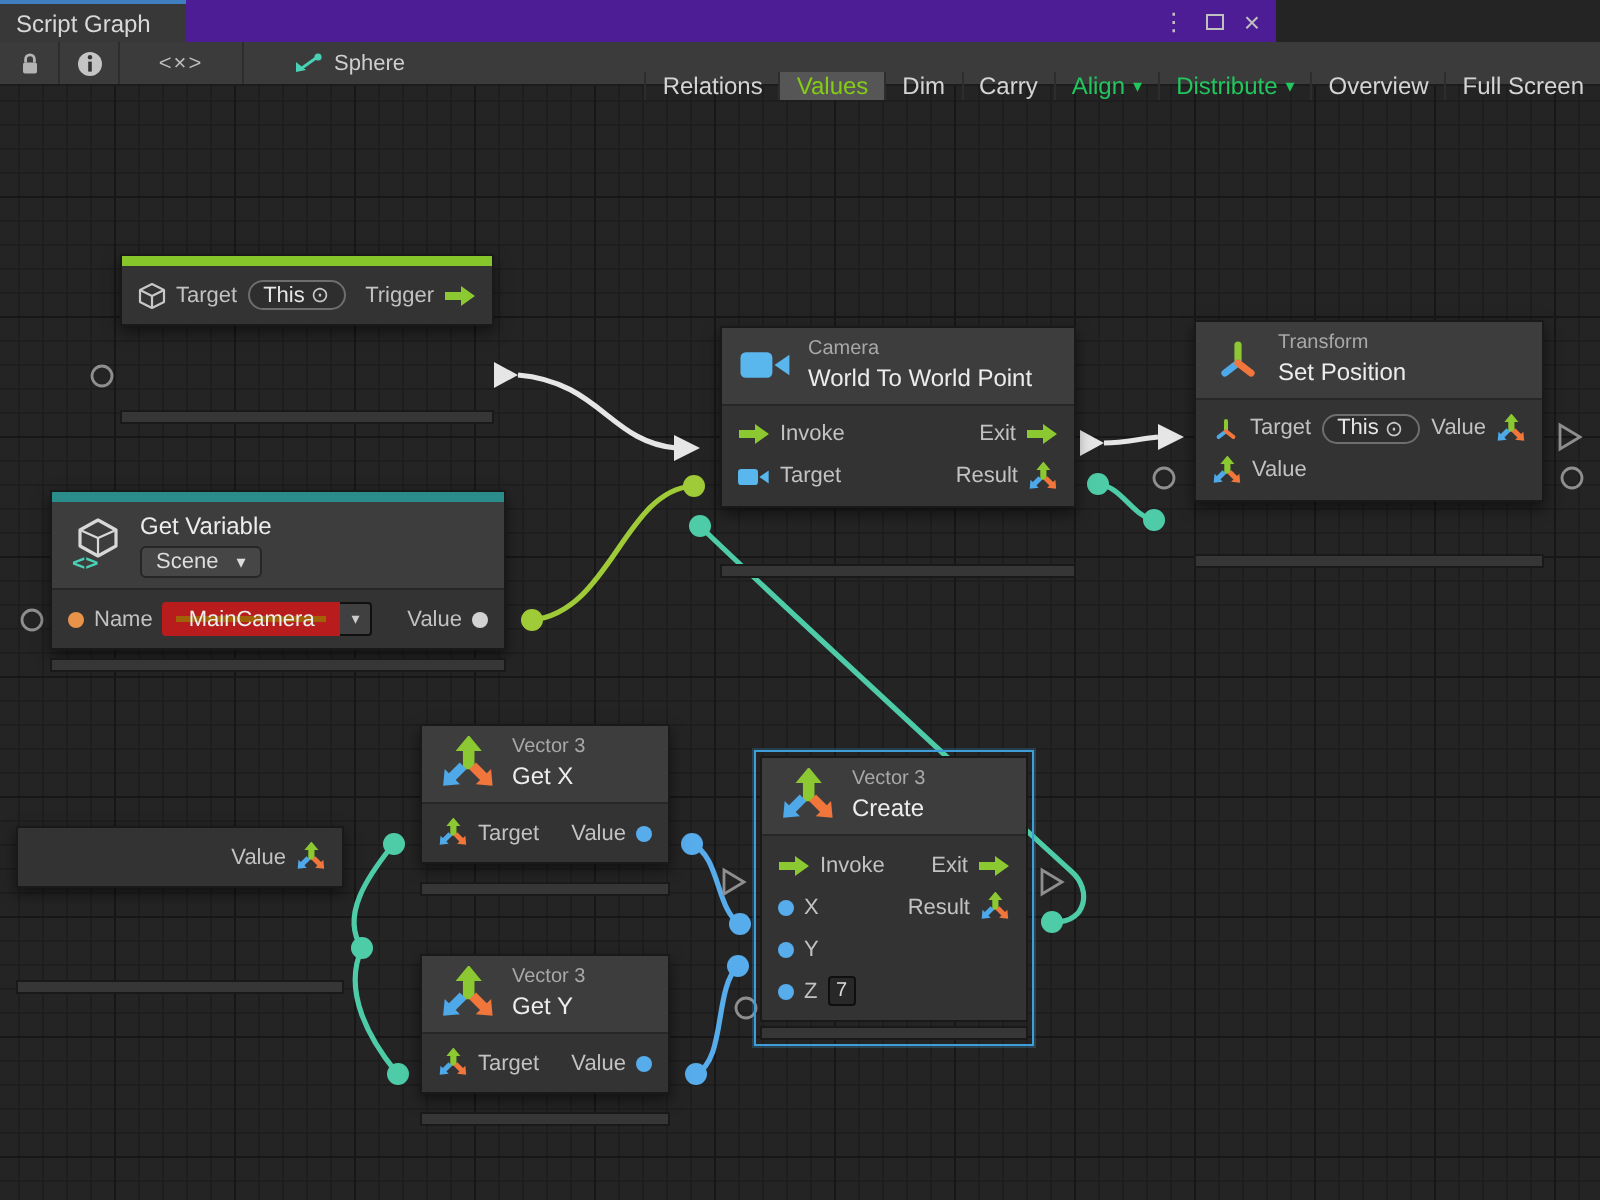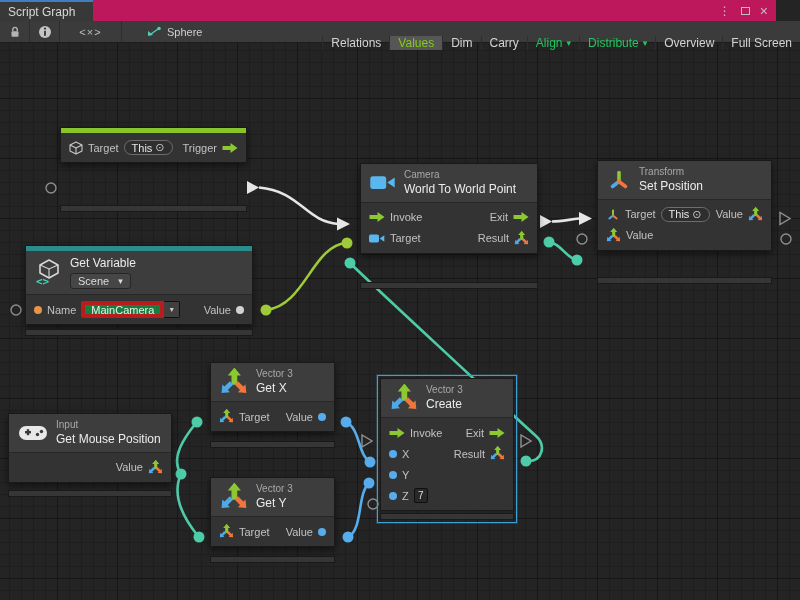--- a/index.html
+++ b/index.html
@@ -12,21 +12,21 @@
     background-color:#242424;
     background-image:
       linear-gradient(#171717 1px, transparent 1px),
       linear-gradient(90deg,#171717 1px, transparent 1px),
       linear-gradient(#1e1e1e 1px, transparent 1px),
       linear-gradient(90deg,#1e1e1e 1px, transparent 1px);
     background-size:60px 60px,60px 60px,12px 12px,12px 12px;
     background-position:-3px -5px; }
 
   
-  #tabbar { position:absolute; top:0; left:0; width:776px; height:21px; background:#be185d;
+  #tabbar { position:absolute; top:0; left:0; width:638px; height:21px; background:#4c1d95;
     display:flex; align-items:stretch; z-index:6; }
   .tab { background:#383838; border-top:2px solid #3f7fbf; padding:0 18px 0 8px;
     display:flex; align-items:center; font-size:12px; color:#d8d8d8; }
   .winctl { margin-left:auto; display:flex; align-items:center; gap:10px; padding-right:8px; color:#c0c0c0; }
   .winctl .glyph { font-size:12px; line-height:1; cursor:default; }
   .maxbox { width:9px; height:8px; border:1.5px solid #c0c0c0; display:inline-block; }
 
   
   #toolbar { position:absolute; top:21px; left:0; width:800px; height:22px; background:#3b3b3b;
     border-bottom:1px solid #1c1c1c; display:flex; align-items:stretch; z-index:6;
@@ -55,21 +55,21 @@
   .nports { background:#333333; padding:4px 0; }
   .prow { display:flex; align-items:center; height:21px; padding:0 8px; gap:5px;
     font-size:11px; color:#c2c2c2; }
   .rgt { margin-left:auto; display:flex; align-items:center; gap:5px; }
   .dot { width:8px; height:8px; border-radius:50%; flex:0 0 auto; }
   .nfoot { position:absolute; background:#363636; border:1px solid #191919; height:7px; z-index:2; }
   .pill { display:inline-flex; align-items:center; gap:3px; background:#2e2e2e; border:1px solid #6e6e6e;
     border-radius:9px; padding:0 7px; height:15px; font-size:11px; color:#e6e6e6; }
   .pill .tgt { font-size:11px; color:#c8c8c8; }
   .fieldbox { display:inline-flex; height:17px; }
-  .fieldtext { background:#15803d; border:4px solid #b91c1c; border-radius:2px 0 0 2px;
+  .fieldtext { background:#a16207; border:7px solid #b91c1c; border-radius:2px 0 0 2px;
     padding:0 6px; font-size:11px; color:#eee; display:flex; align-items:center; }
   .fieldbtn { width:16px; background:#404040; border:1px solid #101010; border-left:none;
     border-radius:0 2px 2px 0; color:#ccc; font-size:8px; display:flex; align-items:center; justify-content:center; }
   .scopebtn { display:inline-flex; align-items:center; gap:5px; background:#464646; border:1px solid #262626;
     border-radius:3px; height:16px; padding:0 7px; font-size:11px; color:#dcdcdc; width:max-content; }
   .zfield { width:14px; height:15px; background:#282828; border:1px solid #0f0f0f; border-radius:2px;
     color:#ddd; font-size:10px; display:flex; align-items:center; justify-content:center; }
   .sel { position:absolute; border:1px solid #3e9ed8; box-shadow:0 0 0 1px rgba(62,158,216,.25);
     z-index:2; padding:2px; }
   .sel .node { position:relative; left:0; top:0; box-shadow:none; }
@@ -327,35 +327,20 @@
         <span class="rgt">
           <span>Value</span>
           <span class="dot" style="background:#d2d2d2"></span>
         </span>
       </div>
     </div>
   </div>
   <div class="nfoot" style="left:25px;top:329px;width:228px;"></div>
 
   <div class="node" style="left:8px;top:413px;width:164px;">
-    <div class="nhead">
-      <span>
-        <svg width="30" height="19" viewBox="0 0 30 19">
-          <rect x="1" y="3" width="28" height="14" rx="7" fill="#e8e8e8"></rect>
-          <rect x="7" y="8" width="6" height="2.4" fill="#3a3a3a"></rect>
-            <rect x="8.8" y="6.2" width="2.4" height="6" fill="#3a3a3a"></rect>
-          <circle cx="19.5" cy="11.5" r="1.7" fill="#3a3a3a"></circle>
-            <circle cx="23.5" cy="8.5" r="1.7" fill="#3a3a3a"></circle>
-        </svg>
-      </span>
-      <div class="ncol">
-        <div class="ncat">Input</div>
-        <div class="ntitle">Get Mouse Position</div>
-      </div>
-    </div>
     <div class="nports">
       <div class="prow">
         <span class="rgt">
           <span>Value</span>
           <span>
               <svg width="15" height="15" viewBox="0 0 16 16">
                 <use href="#v3icon"></use>
               </svg>
             </span>
         </span>

